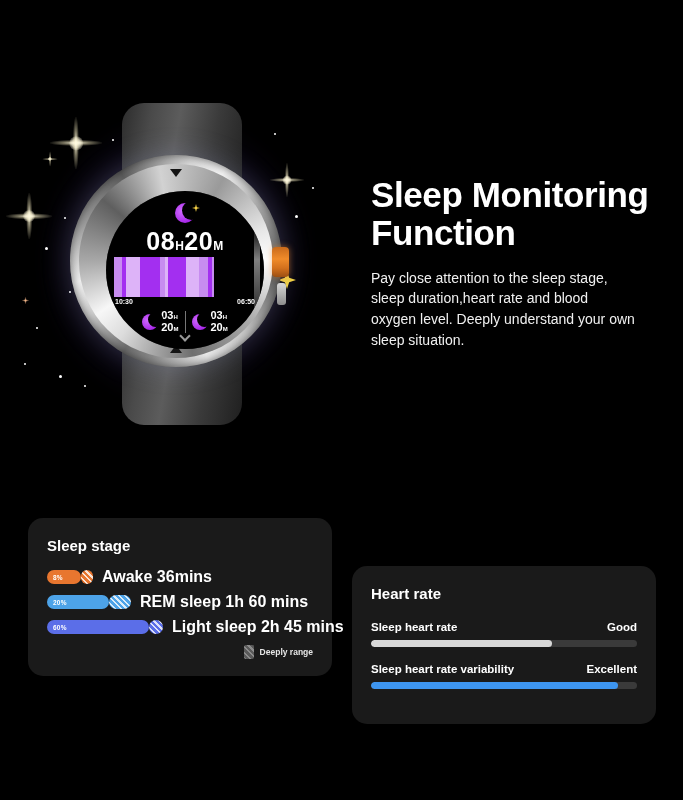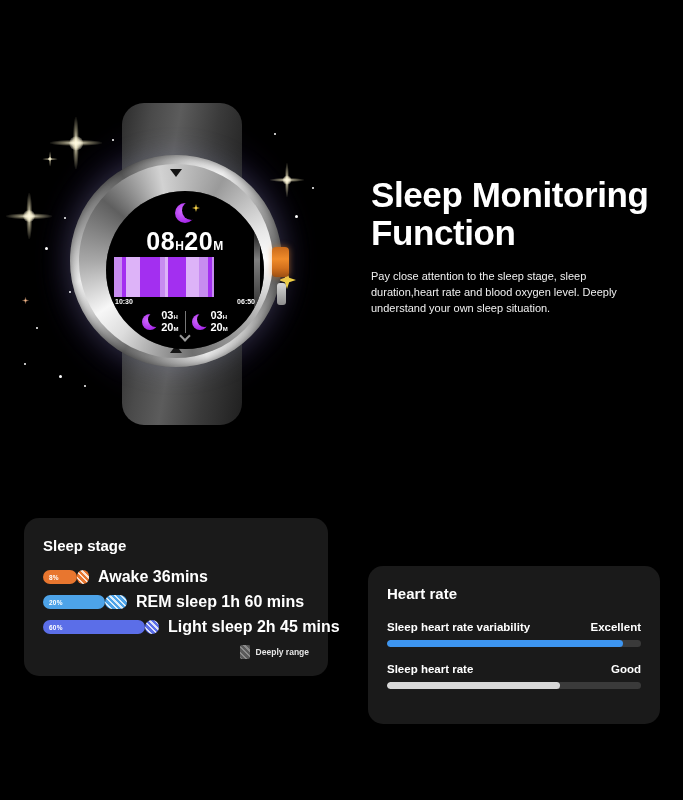--- a/index.html
+++ b/index.html
@@ -165,25 +165,25 @@
     border-right: 2px solid #9a9a9a; border-bottom: 2px solid #9a9a9a;
   }
 
   
   .copy { position: absolute; left: 371px; top: 176px; width: 318px; }
   .headline {
     color: #fff; font-size: 35px; font-weight: 700; line-height: 1.08;
     letter-spacing: -.4px; white-space: nowrap;
   }
   .subcopy {
-    margin-top: 16px; color: #f0f0f0; font-size: 11px; line-height: 1.48; width: 265px;
-  }
-
-  
-  .cards { position: absolute; left: 24px; top: 518px; width: 636px; display: flex; gap: 40px; }
+    margin-top: 16px; color: #f0f0f0; font-size: 14px; line-height: 1.48; width: 265px;
+  }
+
+  
+  .cards { position: absolute; left: 24px; top: 518px; width: 636px; display: flex; gap: 20px; justify-content: center; }
   .card { background: #1a1a1a; border-radius: 15px; padding: 19px 19px 16px 19px; }
   .card.sleep { width: 304px; height: 158px; position: relative; }
   .card.hr    { width: 304px; height: 158px; position: relative; margin-top: 48px; }
   .card-title { color: #fff; font-size: 15px; font-weight: 600; }
 
   .stage-rows { margin-top: 16px; display: flex; flex-direction: column; gap: 11px; }
   .stage-row { display: flex; align-items: center; height: 14px; }
   .bar-wrap { position: relative; display: flex; align-items: center; height: 14px; flex: none; }
   .bar {
     position: relative; height: 14px; border-radius: 7px; overflow: hidden;
@@ -402,33 +402,33 @@
         <div class="legend-swatch"></div>
         <div class="legend-label">Deeply range</div>
       </div>
     </div>
 
     <div class="card hr">
       <div class="card-title">Heart rate</div>
       <div id="hr-blocks">
           <div class="hr-block">
             <div class="hr-head">
+              <span class="hr-name">Sleep heart rate</span>
+              <span class="hr-val">Good</span>
+            </div>
+            <div class="hr-track">
+              <div class="hr-fill" style="width: 68%; background: rgb(216, 216, 216);"></div>
+            </div>
+          </div>
+          <div class="hr-block">
+            <div class="hr-head">
               <span class="hr-name">Sleep heart rate variability</span>
               <span class="hr-val">Excellent</span>
             </div>
             <div class="hr-track">
               <div class="hr-fill" style="width: 93%; background: rgb(61, 149, 240);"></div>
             </div>
           </div>
-          <div class="hr-block">
-            <div class="hr-head">
-              <span class="hr-name">Sleep heart rate</span>
-              <span class="hr-val">Good</span>
-            </div>
-            <div class="hr-track">
-              <div class="hr-fill" style="width: 68%; background: rgb(216, 216, 216);"></div>
-            </div>
-          </div>
         </div>
     </div>
 
   </div>
 </div>
 
 </body></html>

